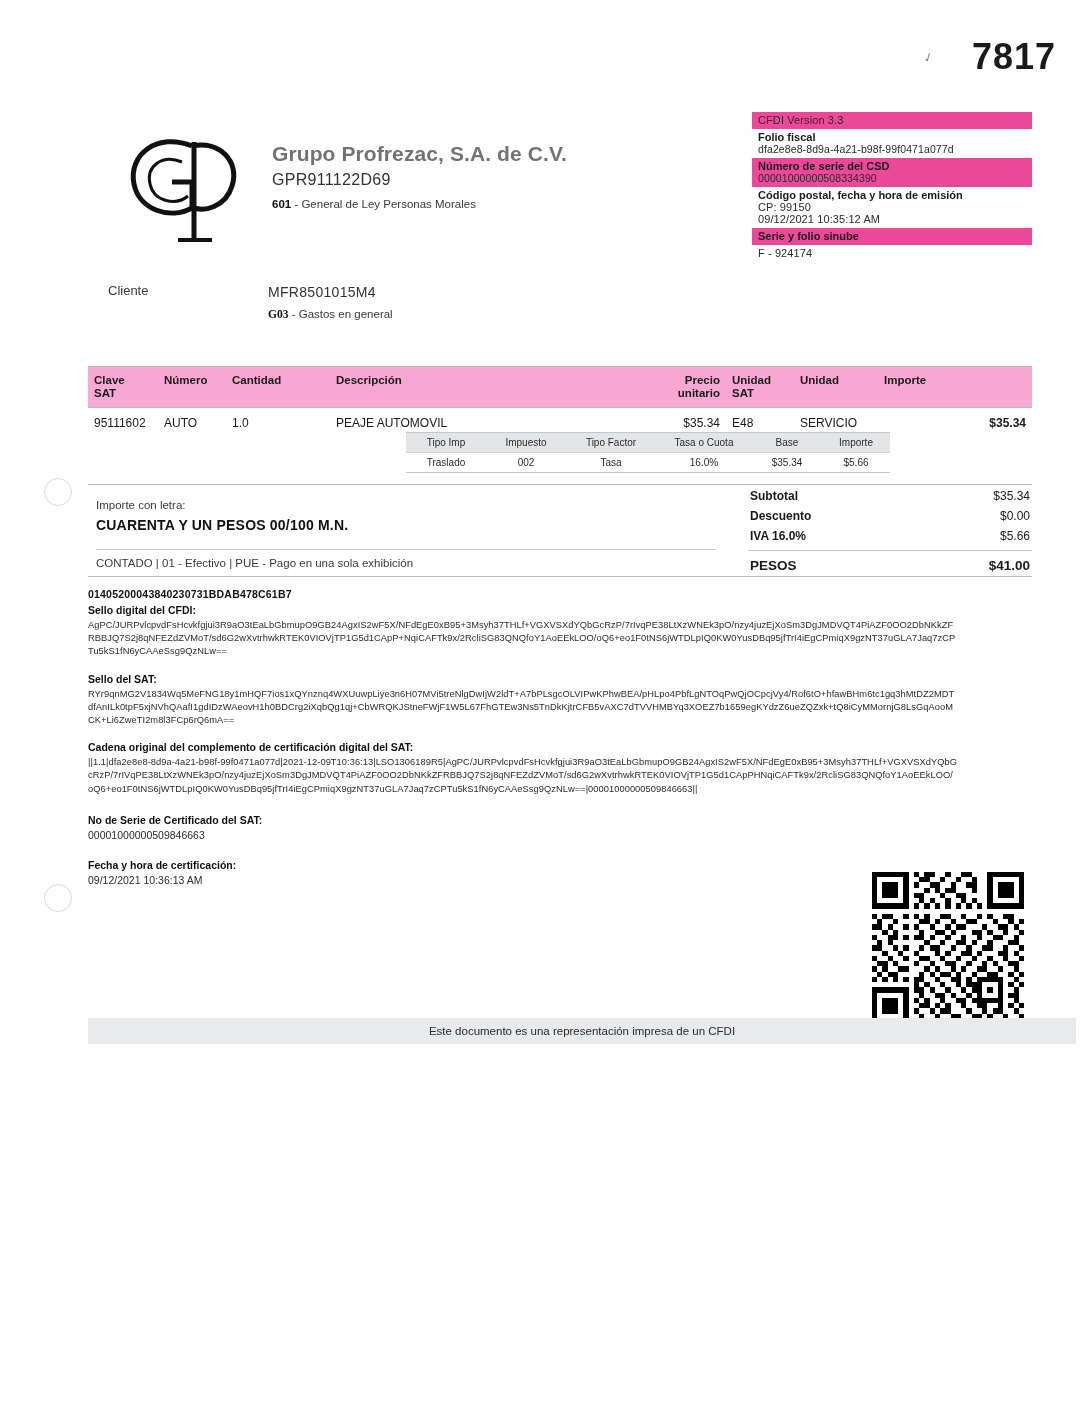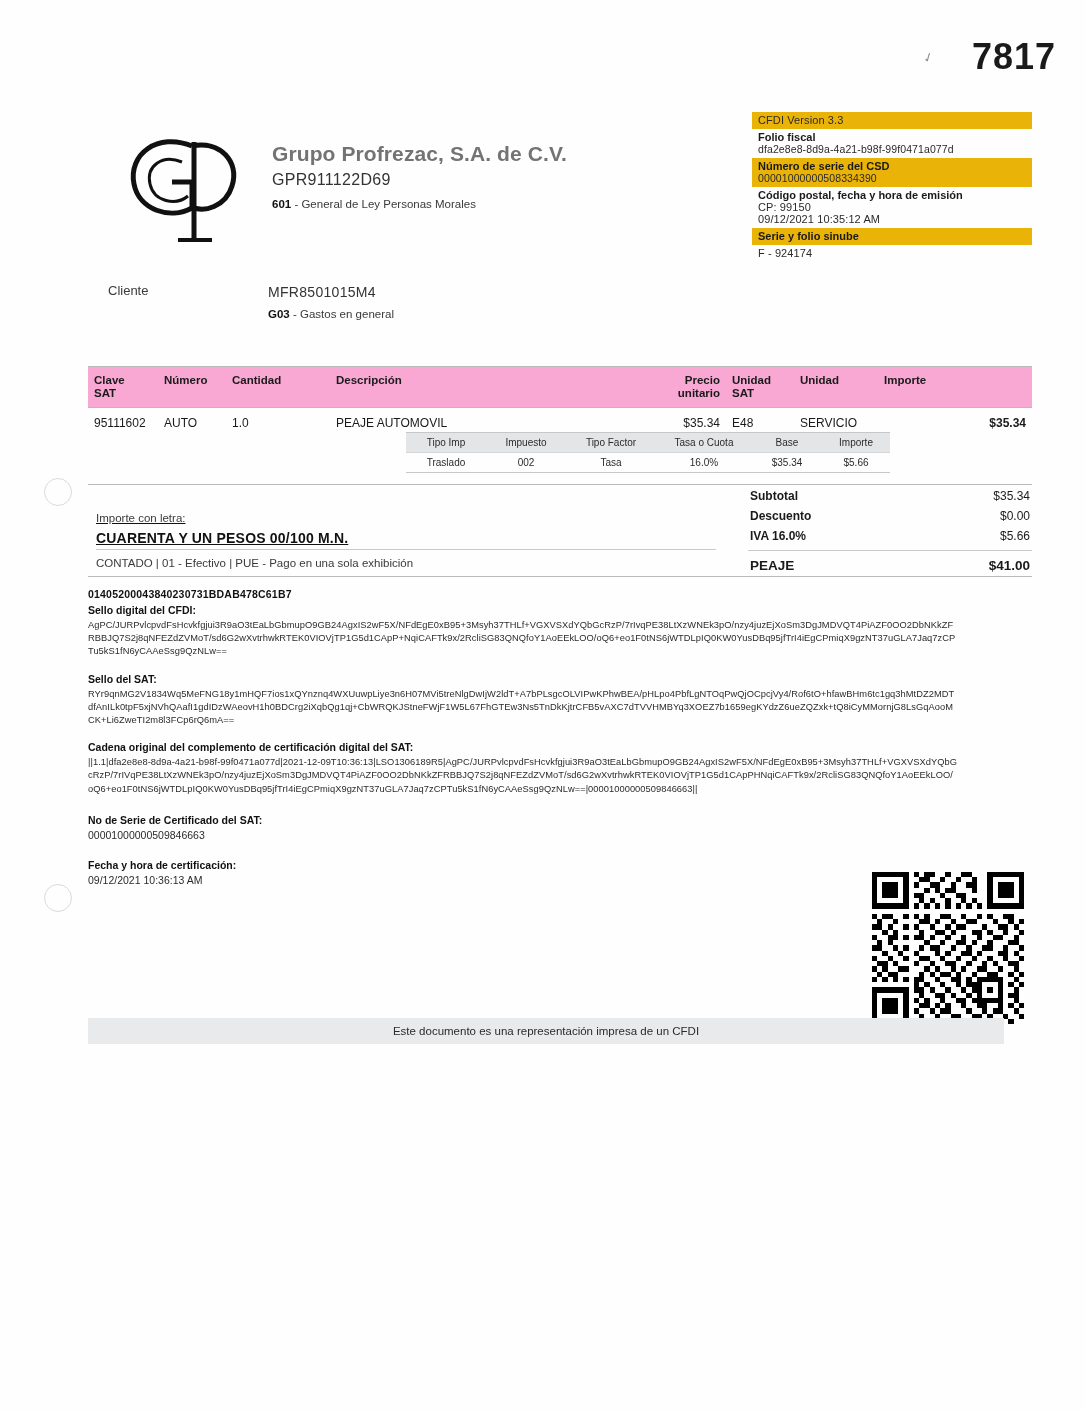--- a/index.html
+++ b/index.html
@@ -80,21 +80,21 @@
     position: absolute;
     left: 752px;
     top: 112px;
     width: 280px;
     font-size: 11px;
     color: #1a1a1a;
   }
   .cfdi-row {
     padding: 2px 6px 3px 6px;
   }
-  .cfdi-row.shaded { background: #eab308; }
+  .cfdi-row.shaded { background: #ec4899; }
   .cfdi-row .lbl { font-weight: bold; font-size: 11px; display: block; }
   .cfdi-row .val { font-size: 11px; display: block; color: #2b2b2b; letter-spacing: 0.1px; }
   .cfdi-row .val.small { font-size: 10.5px; }
 
   
   .client-label {
     position: absolute;
     left: 108px;
     top: 283px;
     font-size: 13px;
@@ -116,21 +116,21 @@
     font-size: 14px;
     color: #333;
     margin-top: 4px;
     letter-spacing: 0.3px;
   }
   .client-use {
     font-size: 11.5px;
     color: #3a3a3a;
     margin-top: 8px;
   }
-  .client-use b { color: #111; }
+  .client-use b { color: #111; font-family: Liberation Serif, serif; }
 
   
   .table {
     position: absolute;
     left: 88px;
     top: 366px;
     width: 944px;
   }
   .thead {
     display: flex;
@@ -201,23 +201,22 @@
   .totals-sep {
     position: absolute;
     left: 88px;
     top: 484px;
     width: 944px;
     border-top: 1px solid #b9babc;
   }
   .amount-words {
     position: absolute;
     left: 96px;
-    top: 512px;
+    top: 499px;
     width: 520px;
-    text-decoration: underline;
   }
   .amount-words .lbl { font-size: 11.5px; color: #3a3a3a; }
   .amount-words .val {
     font-size: 14px;
     font-weight: bold;
     margin-top: 6px;
     color: #111;
     letter-spacing: 0.2px;
   }
   .pay-line {
@@ -299,21 +298,21 @@
     top: 872px;
     width: 152px;
     height: 152px;
   }
 
   
   .footer {
     position: absolute;
     left: 88px;
     top: 1018px;
-    width: 916px;
+    width: 988px;
     background: #e9eaec;
     text-align: center;
     font-size: 11.5px;
     color: #2b2b2b;
     padding: 7px 0;
   }
 
   
   .hole {
     position: absolute;
@@ -455,21 +454,21 @@
     </div>
     <div class="tot-row">
       <span class="k">Descuento</span>
       <span class="v">$0.00</span>
     </div>
     <div class="tot-row">
       <span class="k">IVA 16.0%</span>
       <span class="v">$5.66</span>
     </div>
     <div class="tot-row grand">
-      <span class="k">PEAJE</span>
+      <span class="k">PESOS</span>
       <span class="v">$41.00</span>
     </div>
   </div>
 
   <div class="bottom-sep"></div>
 
   <div class="seals">
     <div class="uuid-line">01405200043840230731BDAB478C61B7</div>
 
     <div class="seal-block first">

